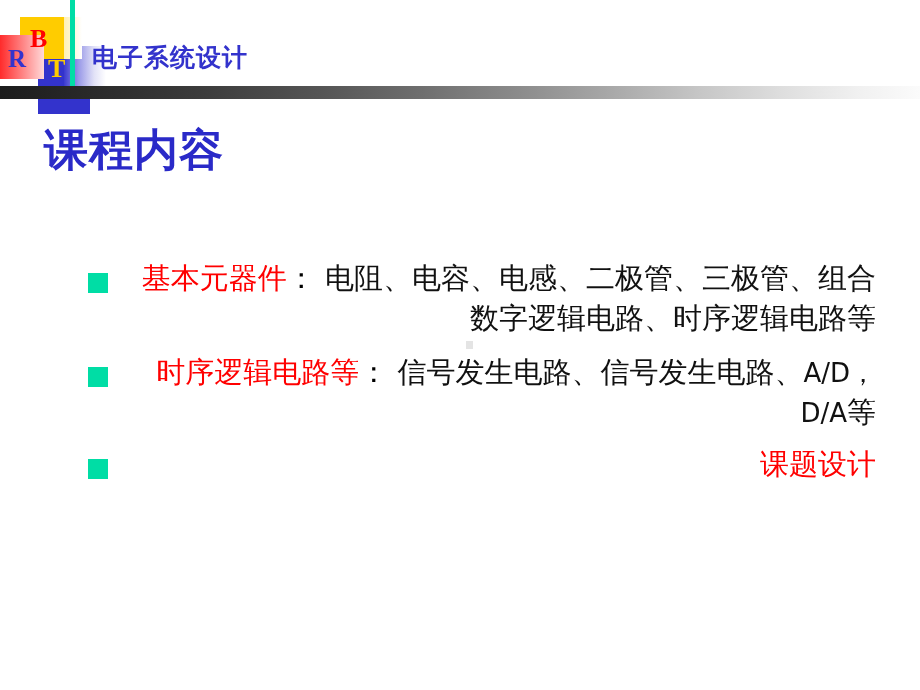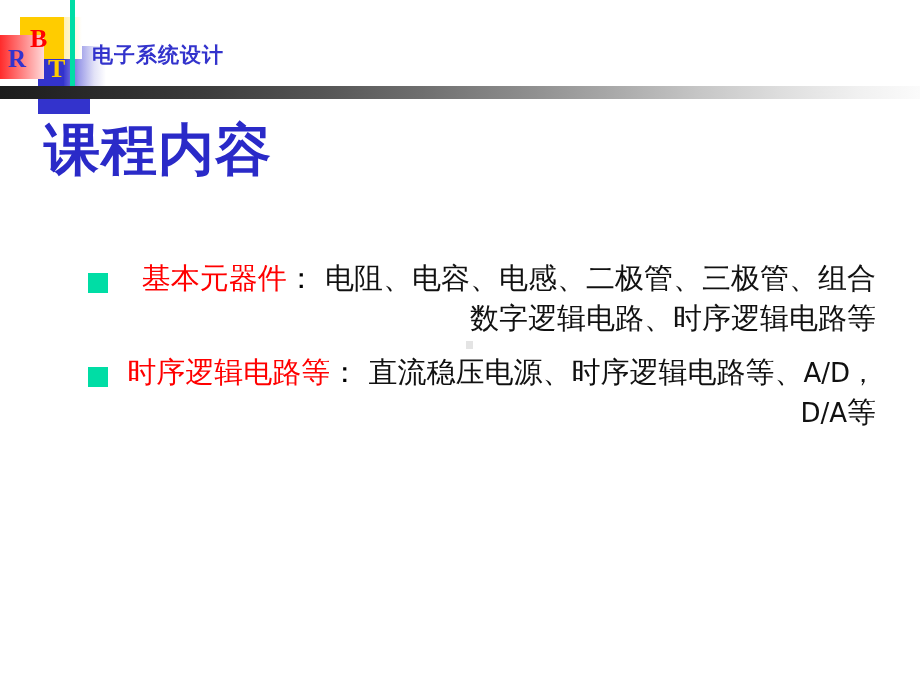--- a/index.html
+++ b/index.html
@@ -117,21 +117,21 @@
     height: 98px;
     background: #00dda5;
   }
 
   
   #header-title {
     position: absolute;
     left: 92px;
     top: 41px;
     font-family: "DejaVu Sans", sans-serif;
-    font-size: 21px;
+    font-size: 25px;
     font-weight: bold;
     color: #3333cc;
     letter-spacing: 1px;
     white-space: nowrap;
   }
 
   
   #gradient-bar {
     position: absolute;
     left: 0;
@@ -149,23 +149,23 @@
         #c6c6c6 76%,
         #dedede 85%,
         #f0f0f0 93%,
         #fbfbfb 100%);
   }
 
   
   #slide-title {
     position: absolute;
     left: 44px;
-    top: 113px;
+    top: 121px;
     font-family: "DejaVu Serif", serif;
-    font-size: 56px;
+    font-size: 44px;
     font-weight: bold;
     color: #2a2ac8;
     letter-spacing: 1px;
     white-space: nowrap;
   }
 
   
   #body-content {
     position: absolute;
     left: 86px;
@@ -257,22 +257,28 @@
     <div class="bullet-item" id="bullet-1">
       <div class="bullet-marker"></div>
       <div class="bullet-body">
         <span class="txt-red">基本元器件</span><span class="colon">：</span><span class="txt-black"> 电阻、电容、电感、二极管、三极管、组合数字逻辑电路、时序逻辑电路等</span>
       </div>
     </div>
 
     <div class="bullet-item" id="bullet-2">
       <div class="bullet-marker"></div>
       <div class="bullet-body">
-        <span class="txt-red"> 时序逻辑电路等</span><span class="colon">：</span><span class="txt-black"> 直流稳压电源、时序逻辑电路等、</span><span class="txt-sans">A/D，D/A</span><span class="txt-black">等</span>
+        <span class="txt-red"> 时序逻辑电路等</span><span class="colon">：</span><span class="txt-black"> 信号发生电路、信号发生电路、</span><span class="txt-sans">A/D，D/A</span><span class="txt-black">等</span>
       </div>
     </div>
 
+    <div class="bullet-item" id="bullet-3">
+      <div class="bullet-marker"></div>
+      <div class="bullet-body">
+        <span class="txt-red">课题设计</span>
+      </div>
+    </div>
 
   </div>
 
   <div id="artifact-dot"></div>
 
 </div>
 
 </body></html>

